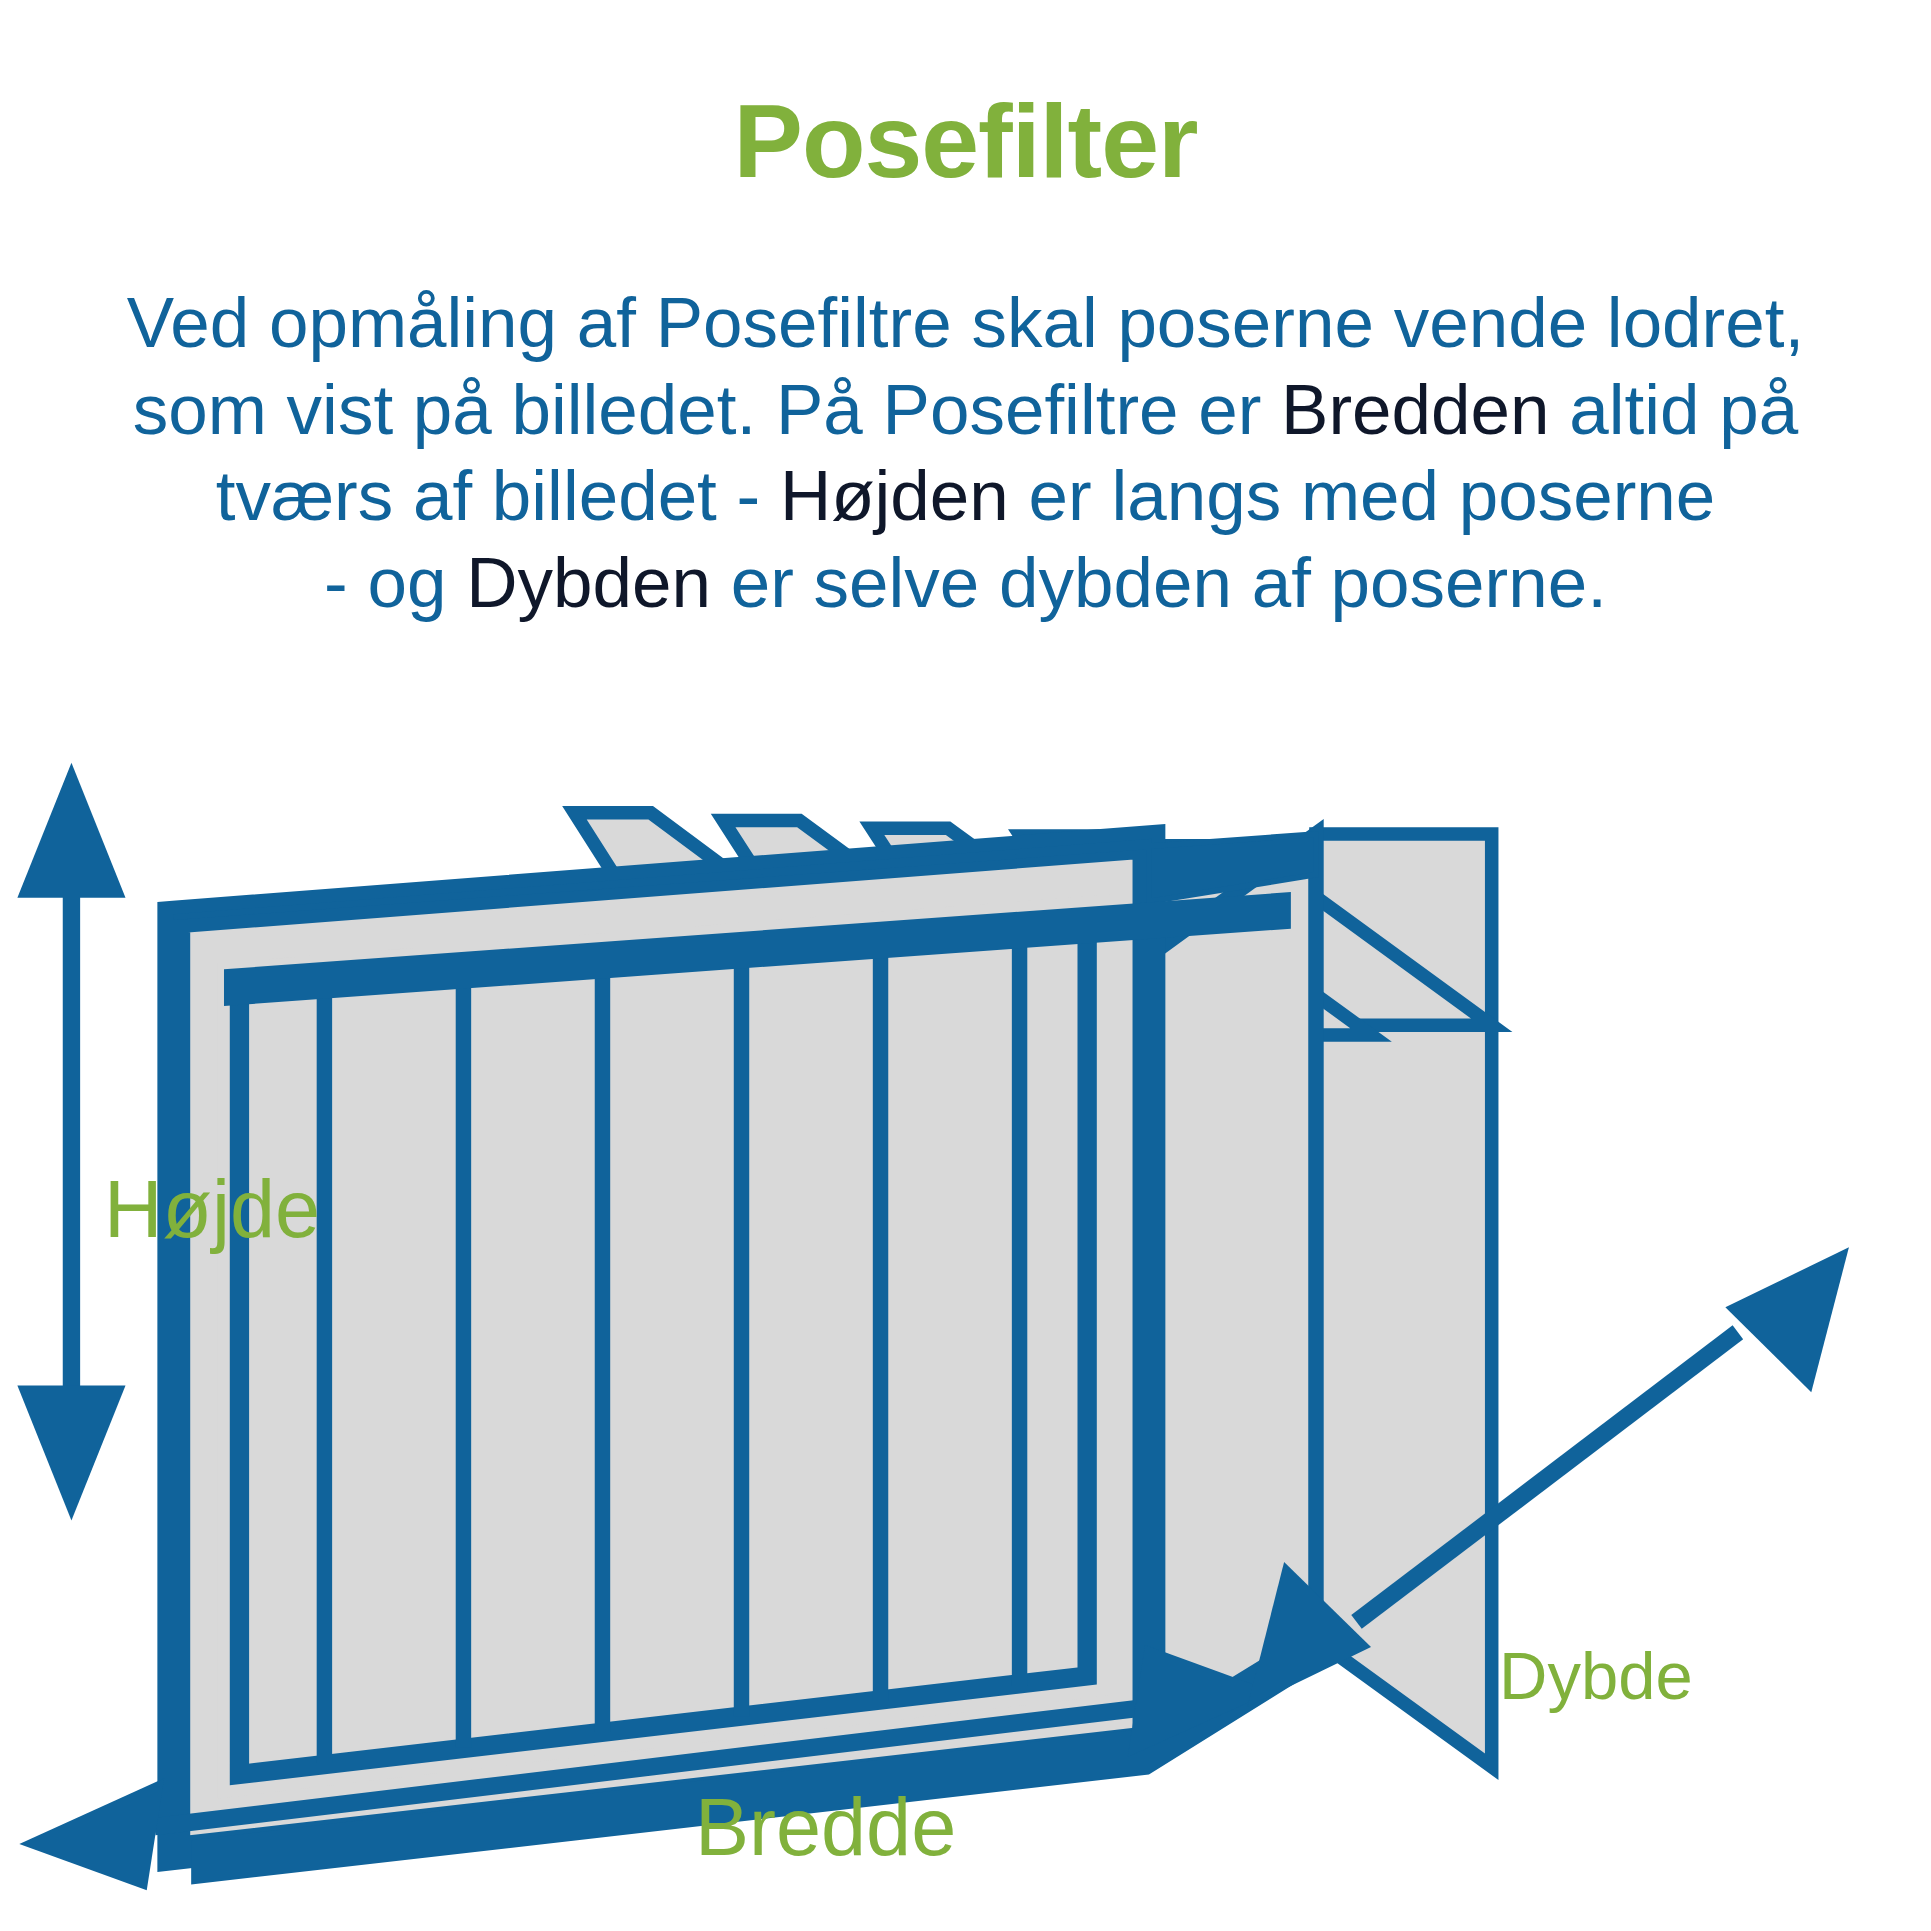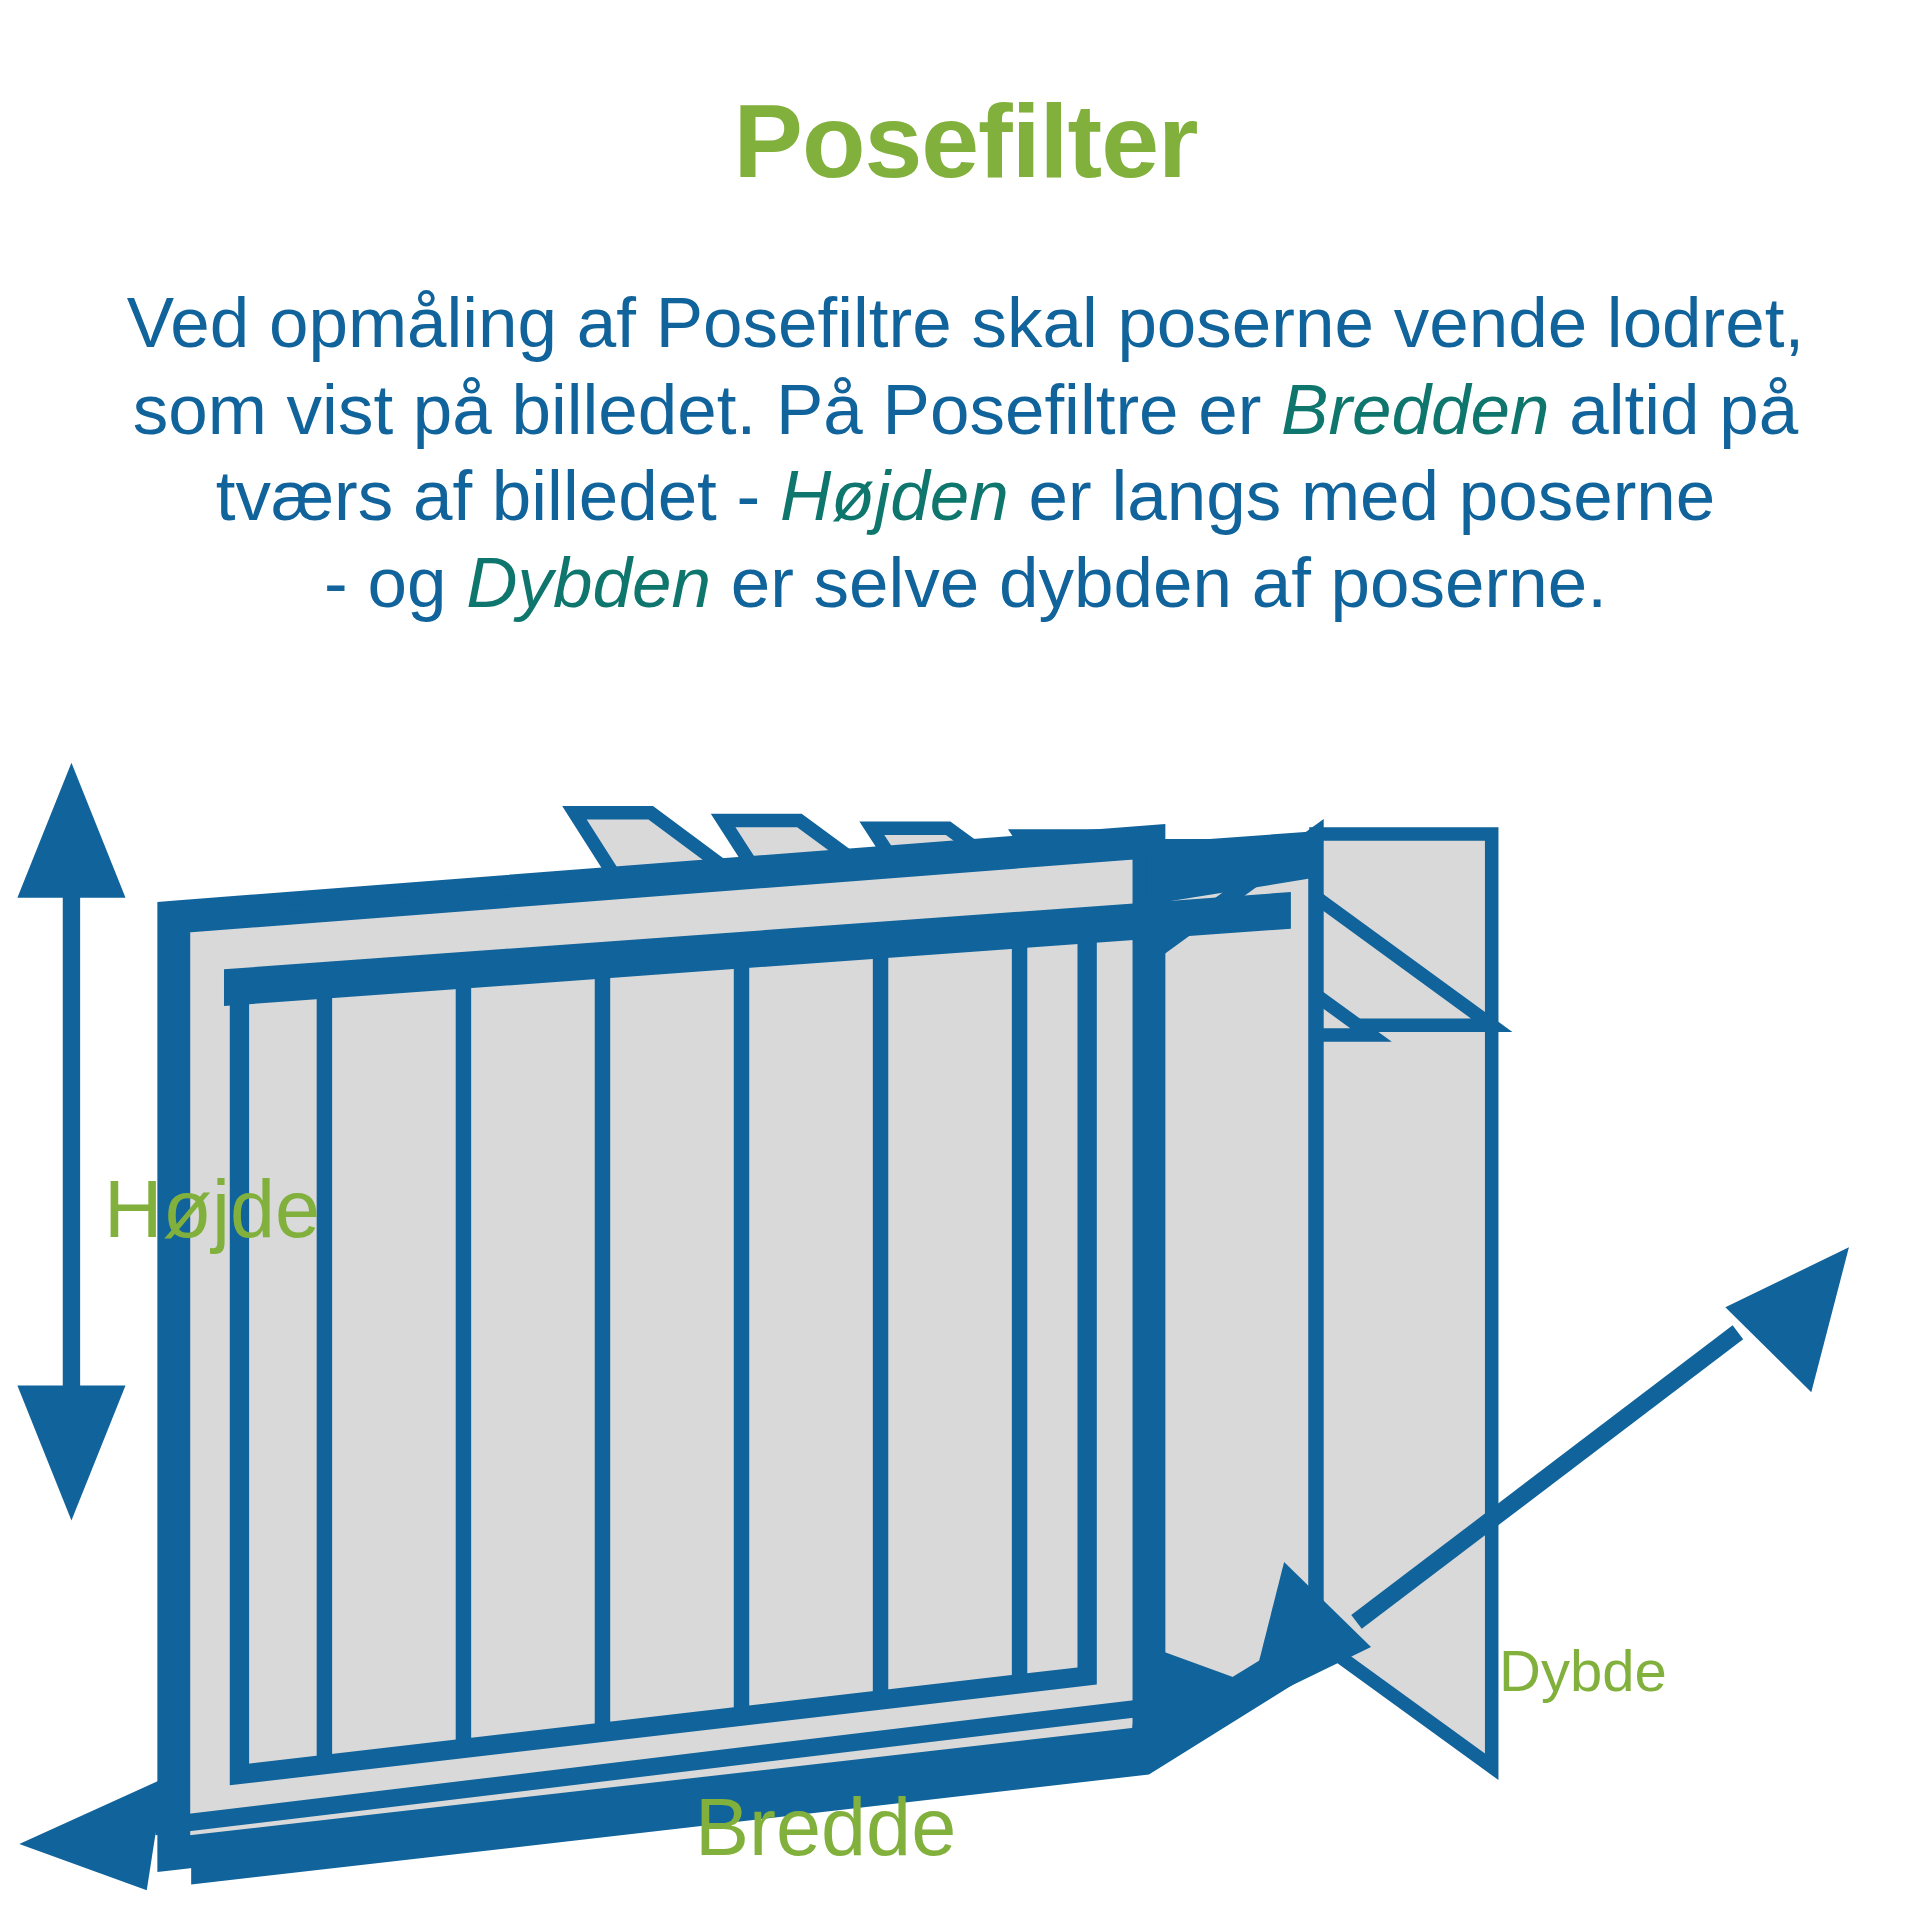--- a/index.html
+++ b/index.html
@@ -36,22 +36,21 @@
     position: absolute;
     top: 280px;
     left: 77px;
     width: 1777px;
     text-align: center;
     font-size: 71px;
     line-height: 1.22;
     color: #10639b;
   }
   .intro .hl {
-    color: #0f766e;
-    font-style: italic;
+    color: #0f172a;
   }
   .diagram {
     position: absolute;
     top: 666px;
     left: 0;
     width: 1931px;
     height: 1265px;
   }
   .dim-label {
     fill: #81b13c;
@@ -153,16 +152,16 @@
       <polygon points="1292,1078 1330,928 1420,1016" fill="#10639b"></polygon>
       <polygon points="1915,602 1876,752 1787,664" fill="#10639b"></polygon>
     </g>
 
   </svg>
 
   <div style="position:absolute; left:104px; top:1163px; font-size:81px; color:#81b13c;">Højde</div>
 
   <div style="position:absolute; left:695px; top:1781px; font-size:81px; color:#81b13c;text-align:center;">Bredde</div>
 
-  <div style="position:absolute; left:1499px; top:1637px; font-size:58px; color:#81b13c;">Dybde</div>
+  <div style="position:absolute; left:1499px; top:1637px; font-size:67px; color:#81b13c;">Dybde</div>
 
 </div>
 
 
 </body></html>

